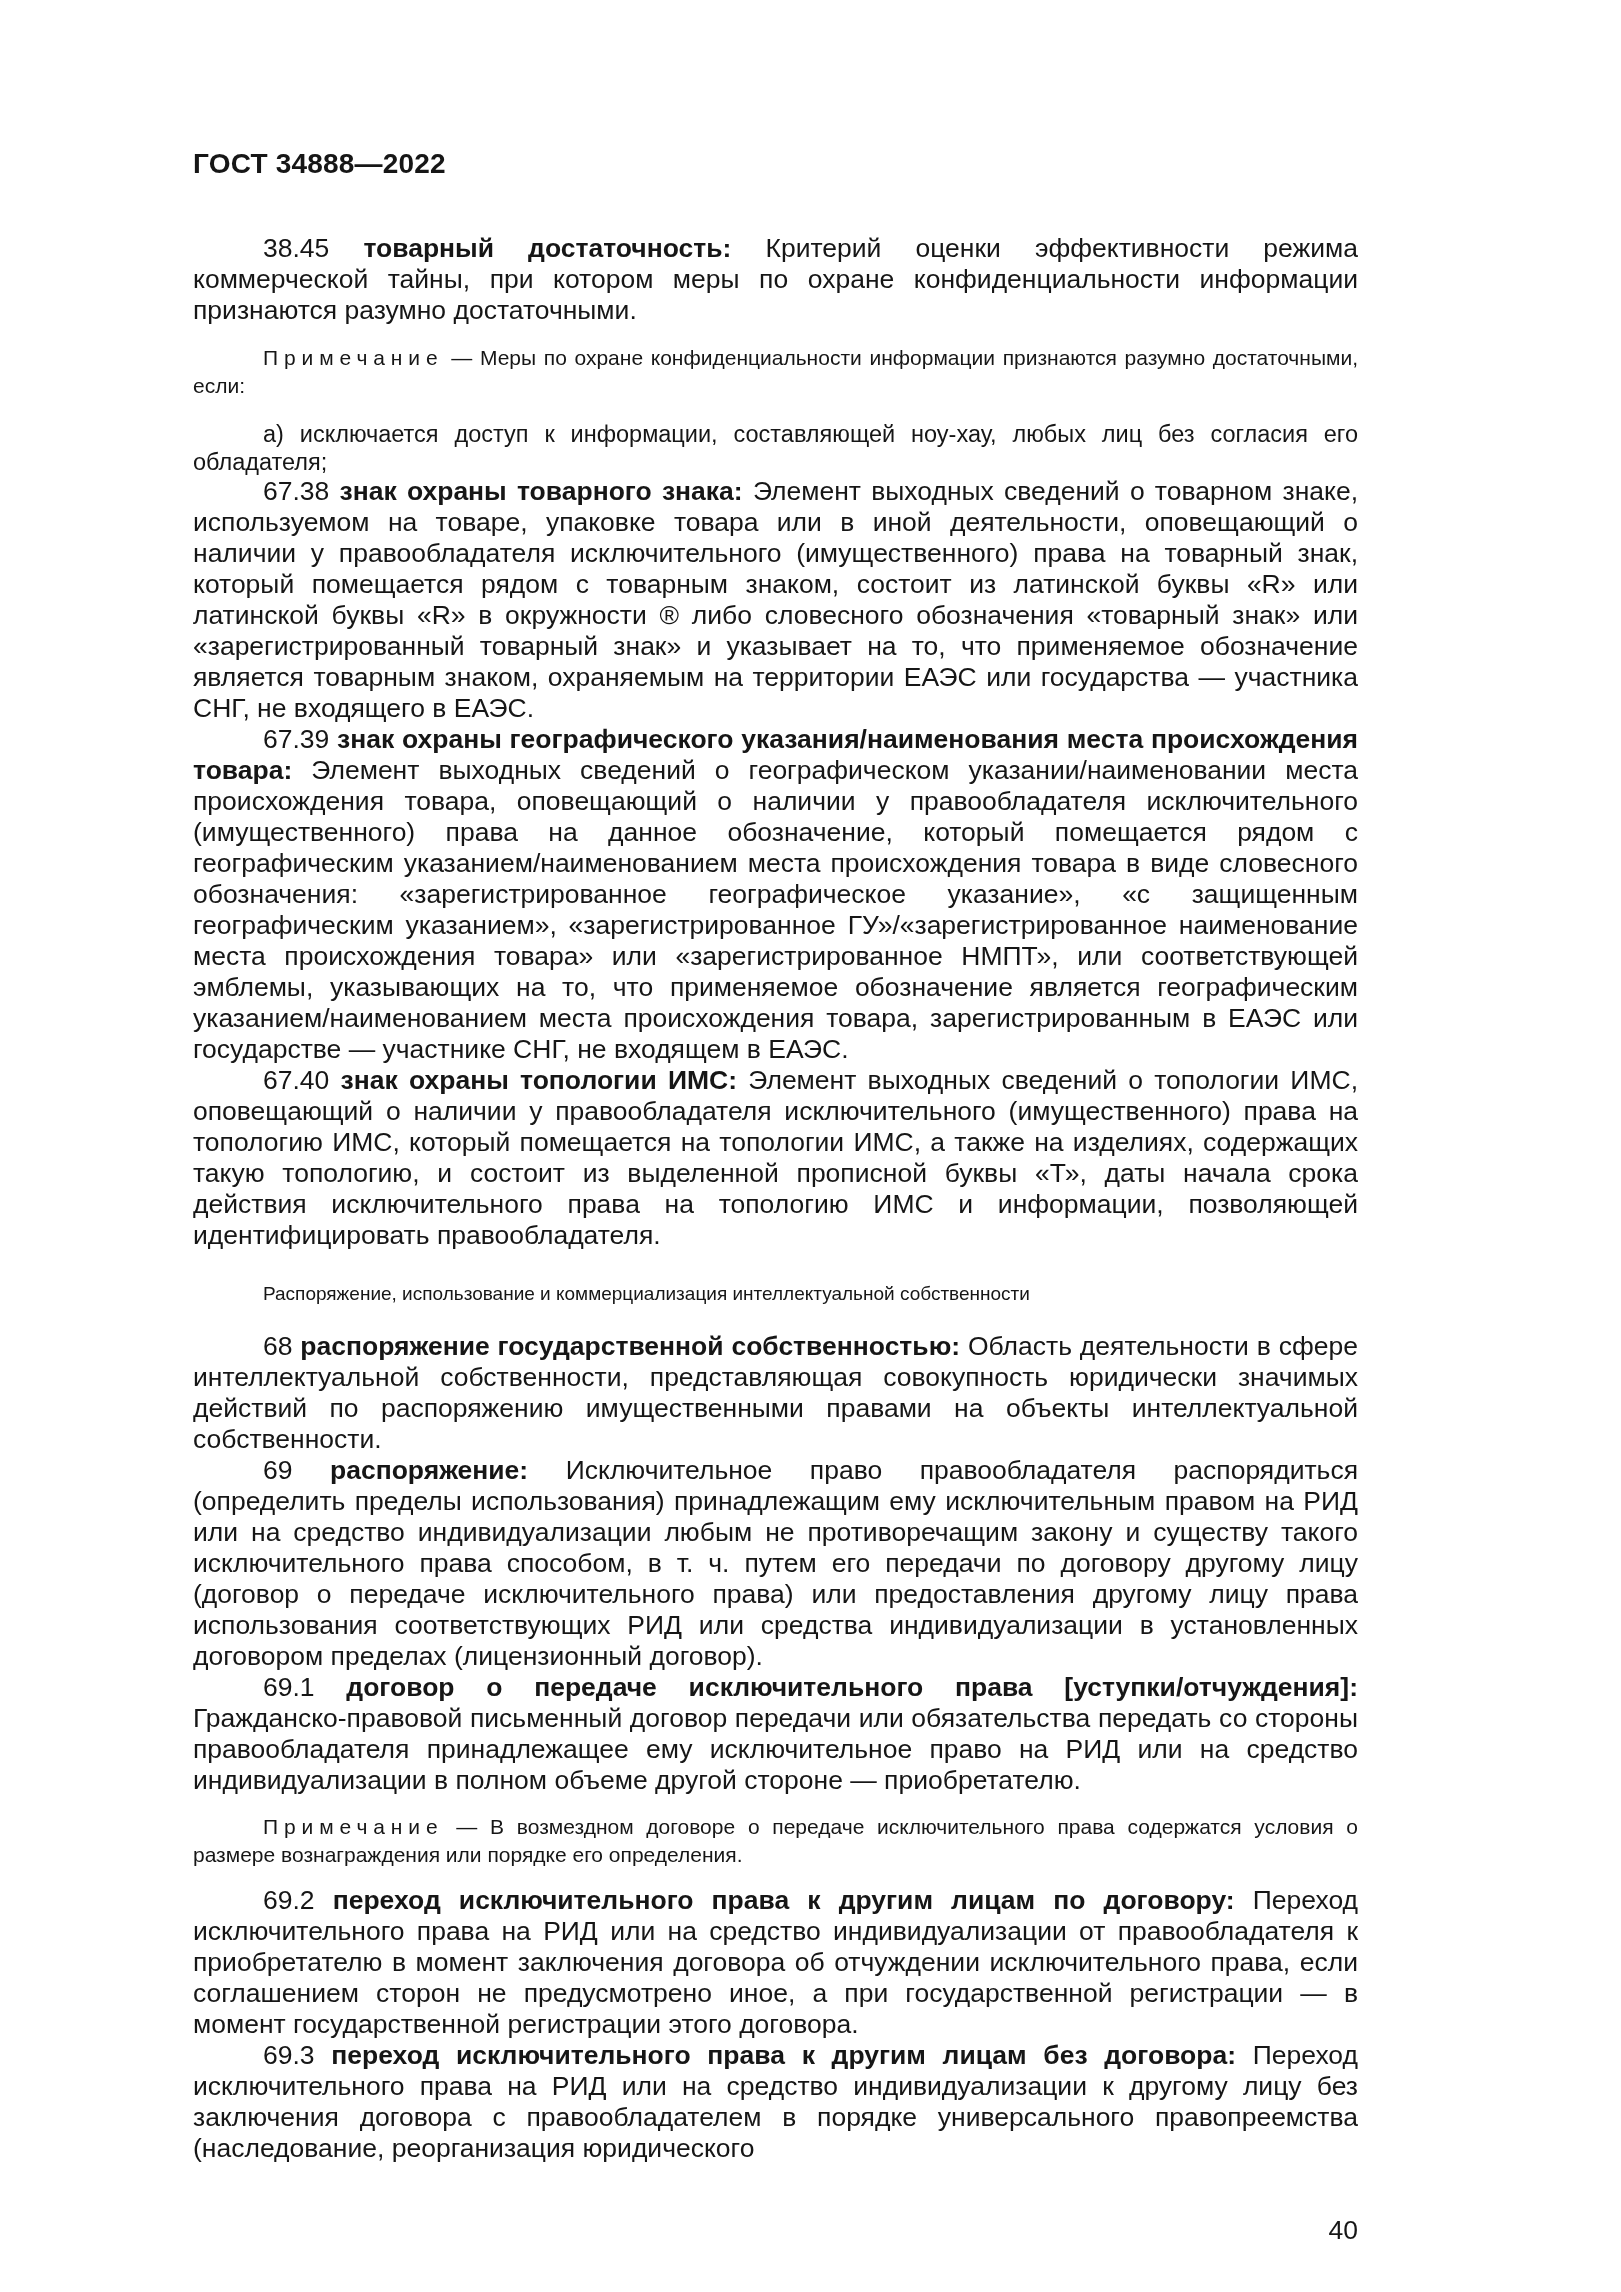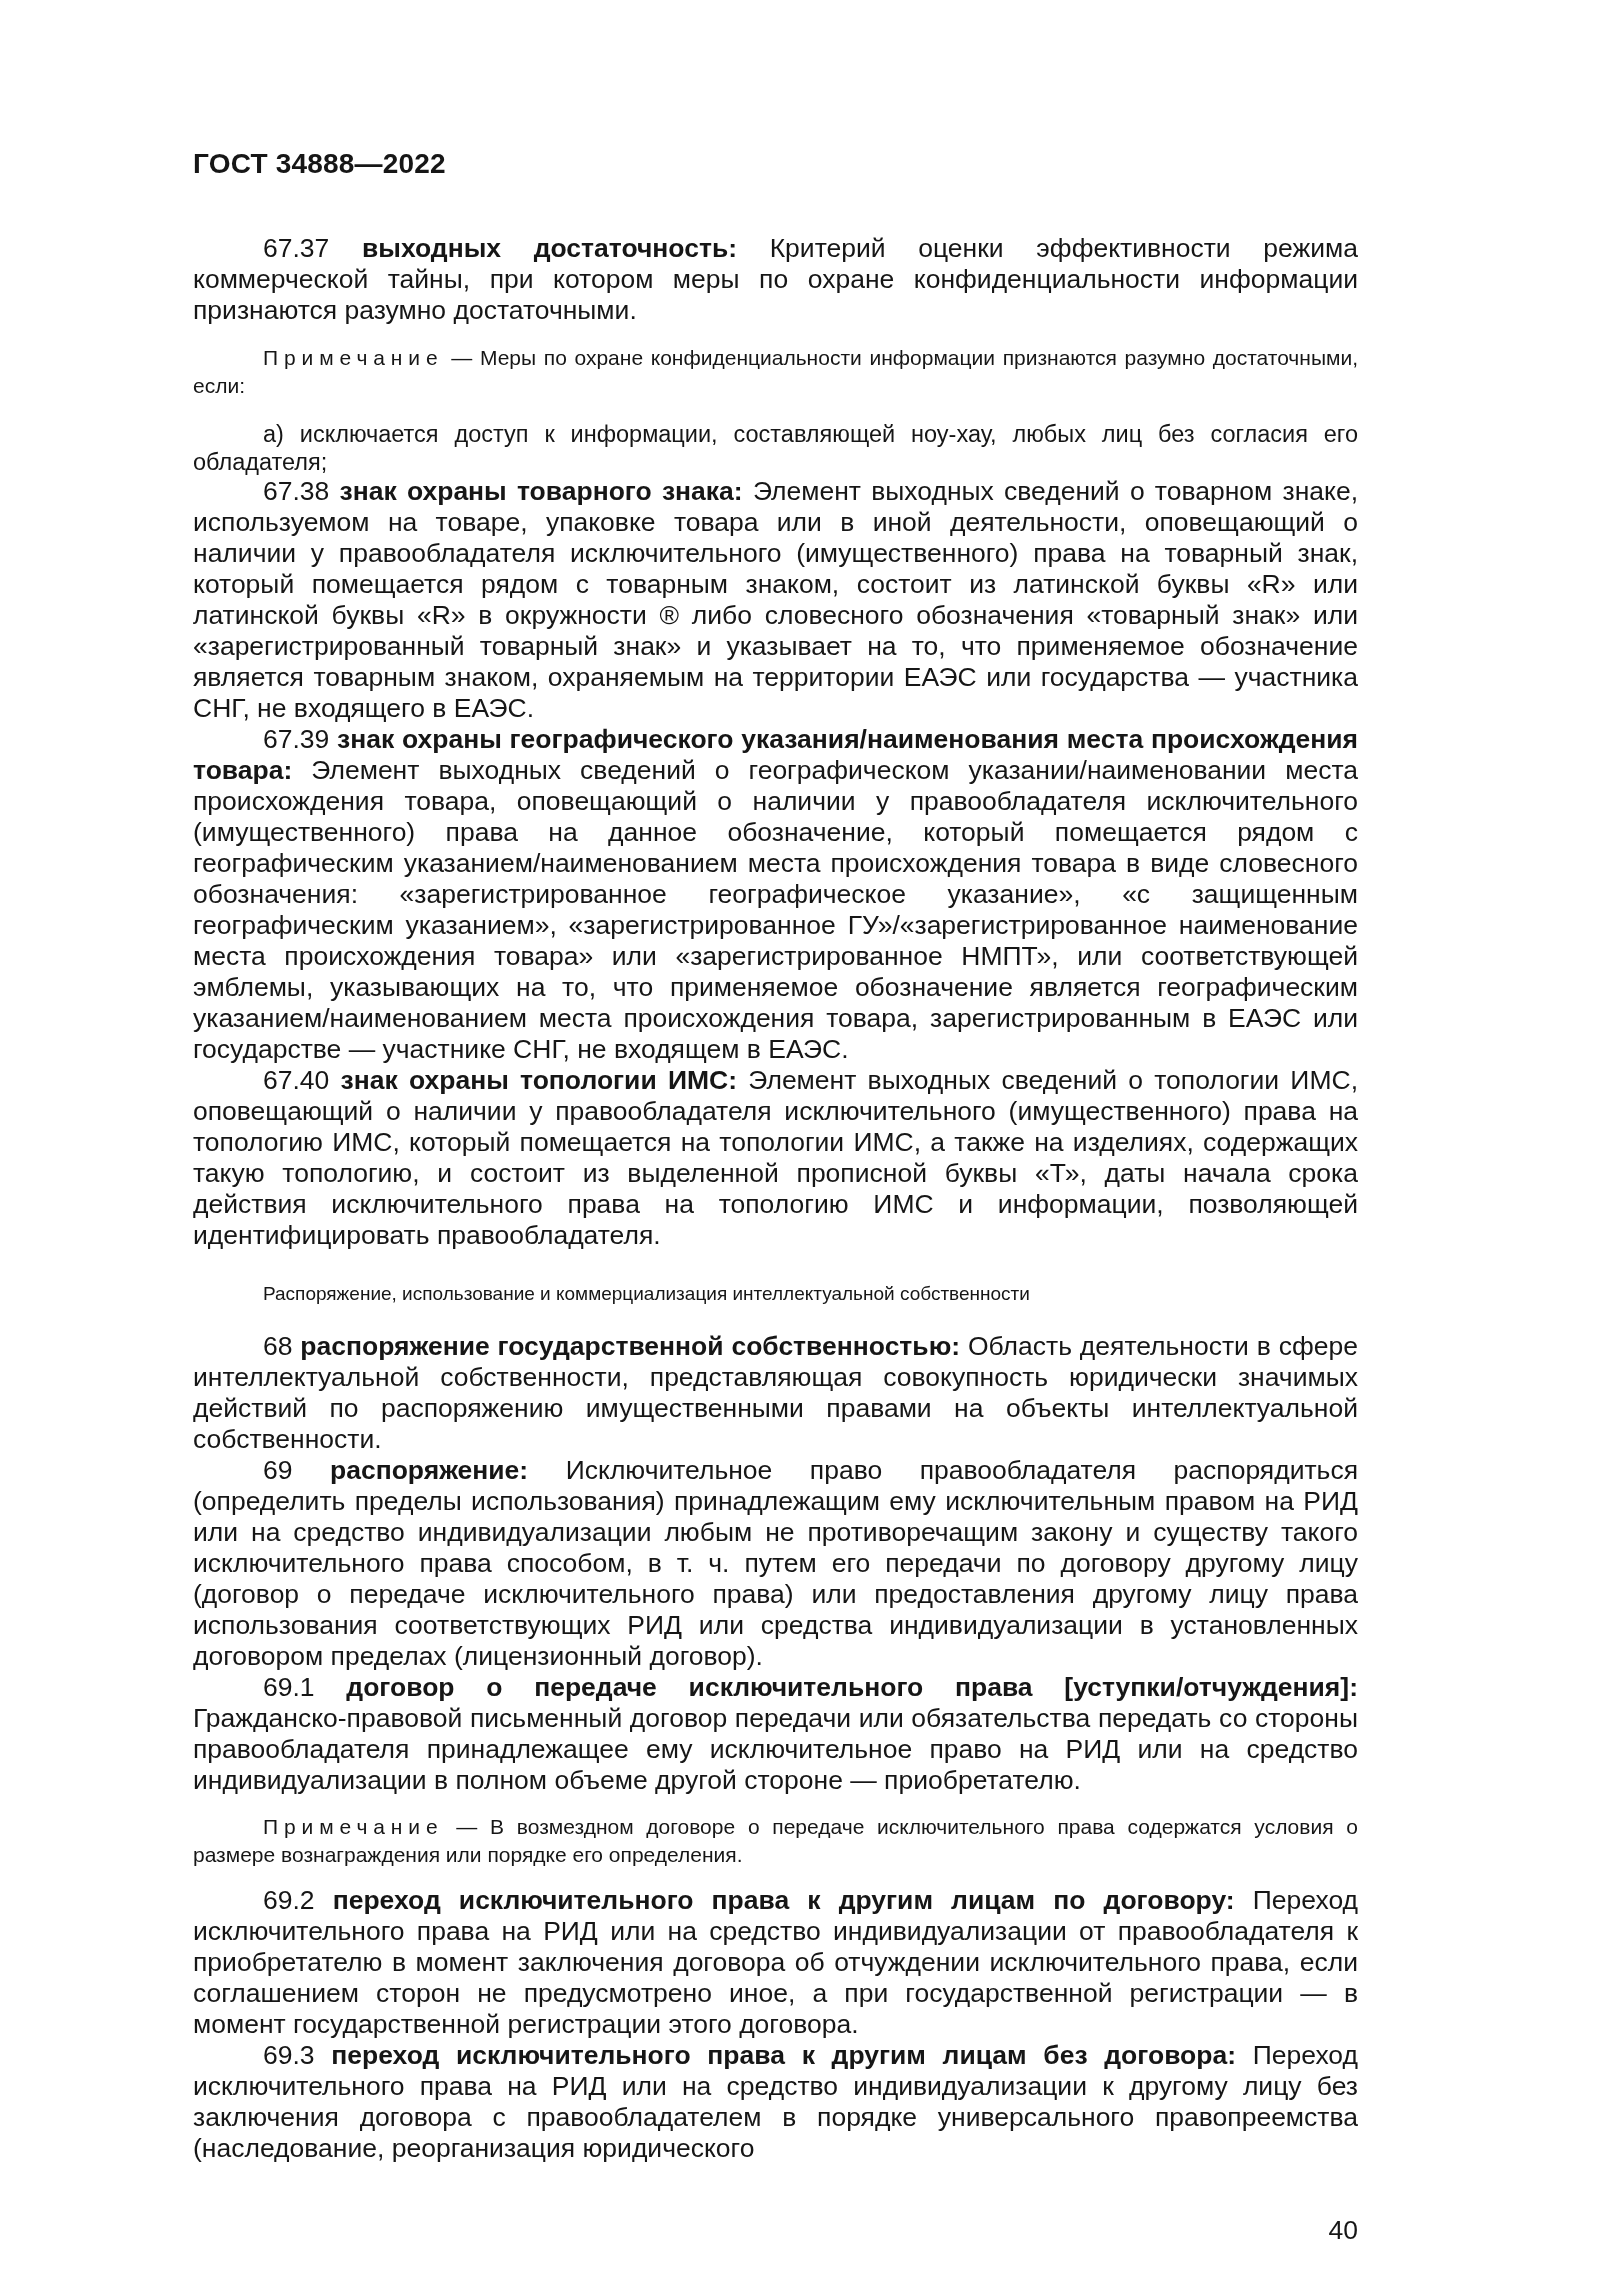--- a/index.html
+++ b/index.html
@@ -67,21 +67,21 @@
     text-align: right;
   }
 </style>
 </head>
 <body>
 
 <div class="page">
 
   <div class="doc-header">ГОСТ 34888—2022</div>
 
-  <p class="para first-para"><span>67.37 </span><span class="term">выходных достаточность: </span><span>Критерий оценки эффективности режима коммерческой тайны, при котором меры по охране конфиденциальности информации признаются разумно достаточными.</span></p>
+  <p class="para first-para"><span>38.45 </span><span class="term">товарный достаточность: </span><span>Критерий оценки эффективности режима коммерческой тайны, при котором меры по охране конфиденциальности информации признаются разумно достаточными.</span></p>
 
   <p class="note"><span class="note-label">Примечание</span><span> — Меры по охране конфиденциальности информации признаются разумно достаточными, если:</span></p>
 
   <p class="list-item item-a">а) исключается доступ к информации, составляющей ноу-хау, любых лиц без согласия его обладателя;</p>
 
   <p class="para"><span>67.38 </span><span class="term">знак охраны товарного знака: </span><span>Элемент выходных сведений о товарном знаке, используемом на товаре, упаковке товара или в иной деятельности, оповещающий о наличии у правообладателя исключительного (имущественного) права на товарный знак, который помещается рядом с товарным знаком, состоит из латинской буквы «R» или латинской буквы «R» в окружности ® либо словесного обозначения «товарный знак» или «зарегистрированный товарный знак» и указывает на то, что применяемое обозначение является товарным знаком, охраняемым на территории ЕАЭС или государства — участника СНГ, не входящего в ЕАЭС.</span></p>
 
   <p class="para"><span>67.39 </span><span class="term">знак охраны географического указания/наименования места происхождения товара: </span><span>Элемент выходных сведений о географическом указании/наименовании места происхождения товара, оповещающий о наличии у правообладателя исключительного (имущественного) права на данное обозначение, который помещается рядом с географическим указанием/наименованием места происхождения товара в виде словесного обозначения: «зарегистрированное географическое указание», «с защищенным географическим указанием», «зарегистрированное ГУ»/«зарегистрированное наименование места происхождения товара» или «зарегистрированное НМПТ», или соответствующей эмблемы, указывающих на то, что применяемое обозначение является географическим указанием/наименованием места происхождения товара, зарегистрированным в ЕАЭС или государстве — участнике СНГ, не входящем в ЕАЭС.</span></p>
 
   <p class="para"><span>67.40 </span><span class="term">знак охраны топологии ИМС: </span><span>Элемент выходных сведений о топологии ИМС, оповещающий о наличии у правообладателя исключительного (имущественного) права на топологию ИМС, который помещается на топологии ИМС, а также на изделиях, содержащих такую топологию, и состоит из выделенной прописной буквы «Т», даты начала срока действия исключительного права на топологию ИМС и информации, позволяющей идентифицировать правообладателя.</span></p>

